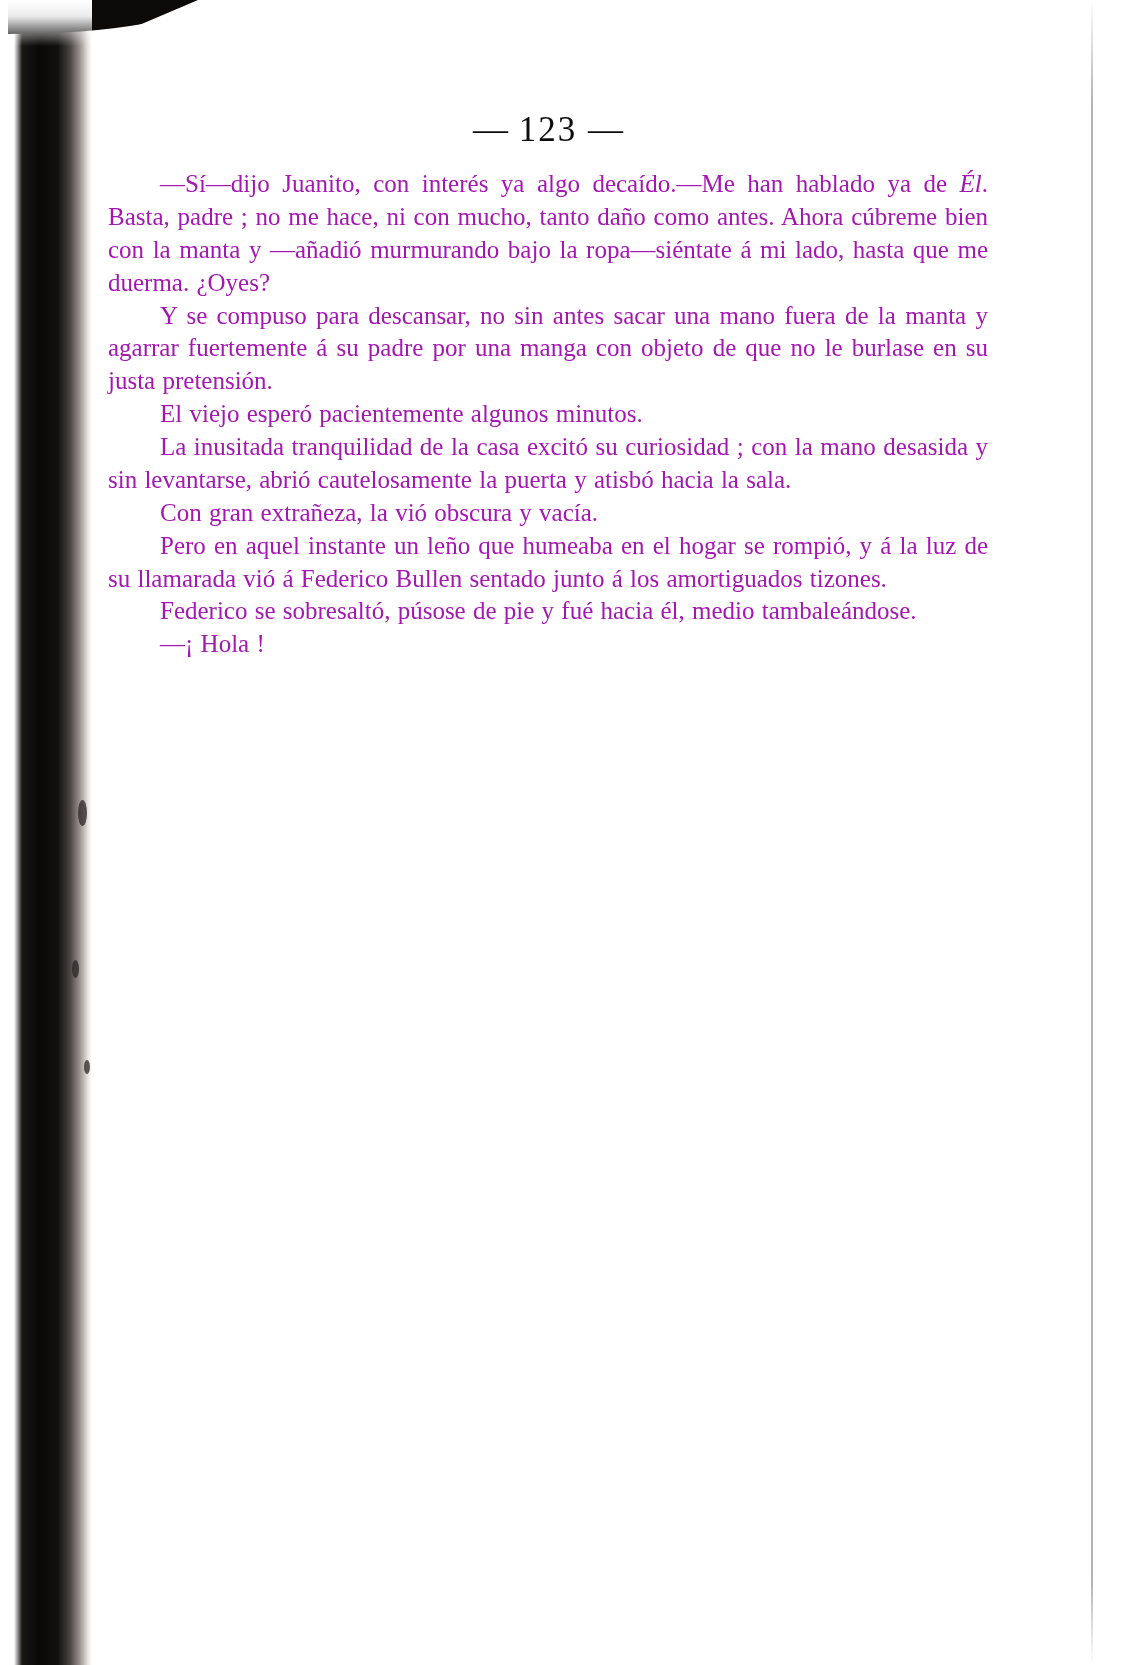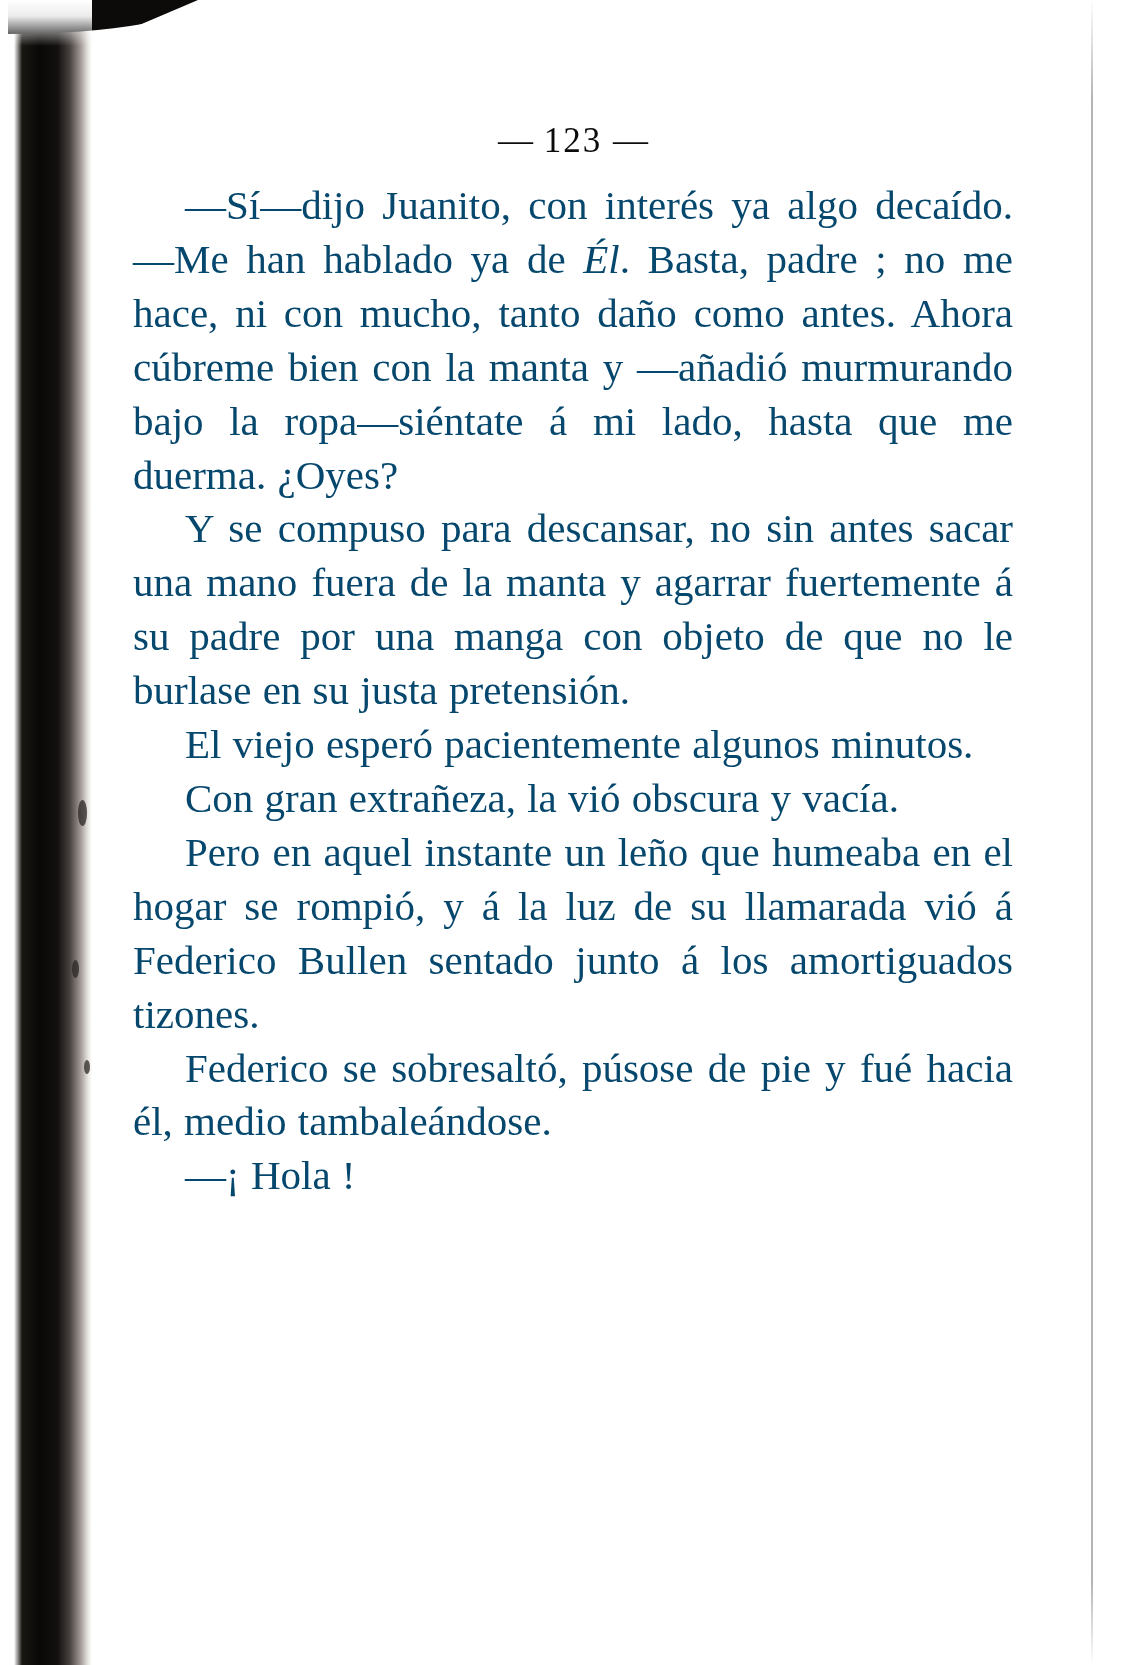--- a/index.html
+++ b/index.html
@@ -61,40 +61,39 @@
     position: absolute;
     right: 44px;
     top: 0;
     width: 2px;
     height: 1665px;
     background: linear-gradient(to bottom, rgba(140,140,140,0.0) 0%, rgba(120,118,115,0.55) 6%, rgba(120,118,115,0.55) 95%, rgba(140,140,140,0.0) 100%);
   }
 
   .page {
     position: absolute;
-    left: 133px;
+    left: 108px;
     top: 110px;
     width: 880px;
-    margin-top: 11px;
   }
 
   .folio {
     text-align: center;
     font-size: 35px;
     letter-spacing: 2px;
     color: #111;
     margin-bottom: 18px;
     font-family: "Liberation Serif", serif;
   }
   .folio .dash { letter-spacing: 0; }
 
   p.para {
     margin: 0;
-    color: #0c4a6e;
-    font-size: 41px;
+    color: #a21caf;
+    font-size: 25px;
     line-height: 1.315;
     text-align: justify;
     text-indent: 52px;
     text-justify: inter-word;
     word-spacing: 1px;
     font-family: "Liberation Serif", serif;
   }
 
   em { font-style: italic; }
 
@@ -116,18 +115,19 @@
 
   <div class="folio">
     <span class="dash">—</span>
     <span>123</span>
     <span class="dash">—</span>
   </div>
 
   <p class="para">—Sí—dijo Juanito, con interés ya algo decaído.—Me han hablado ya de <em>Él</em>. Basta, padre ; no me hace, ni con mucho, tanto daño como antes. Ahora cúbreme bien con la manta y —añadió murmurando bajo la ropa—siéntate á mi lado, hasta que me duerma. ¿Oyes?</p>
   <p class="para">Y se compuso para descansar, no sin antes sacar una mano fuera de la manta y agarrar fuertemente á su padre por una manga con objeto de que no le burlase en su justa pretensión.</p>
   <p class="para">El viejo esperó pacientemente algunos minutos.</p>
+  <p class="para">La inusitada tranquilidad de la casa excitó su curiosidad ; con la mano desasida y sin levantarse, abrió cautelosamente la puerta y atisbó hacia la sala.</p>
   <p class="para">Con gran extrañeza, la vió obscura y vacía.</p>
   <p class="para">Pero en aquel instante un leño que humeaba en el hogar se rompió, y á la luz de su llamarada vió á Federico Bullen sentado junto á los amortiguados tizones.</p>
   <p class="para">Federico se sobresaltó, púsose de pie y fué hacia él, medio tambaleándose.</p>
   <p class="para">—¡ Hola !</p>
 
 </div>
 
 </body></html>

